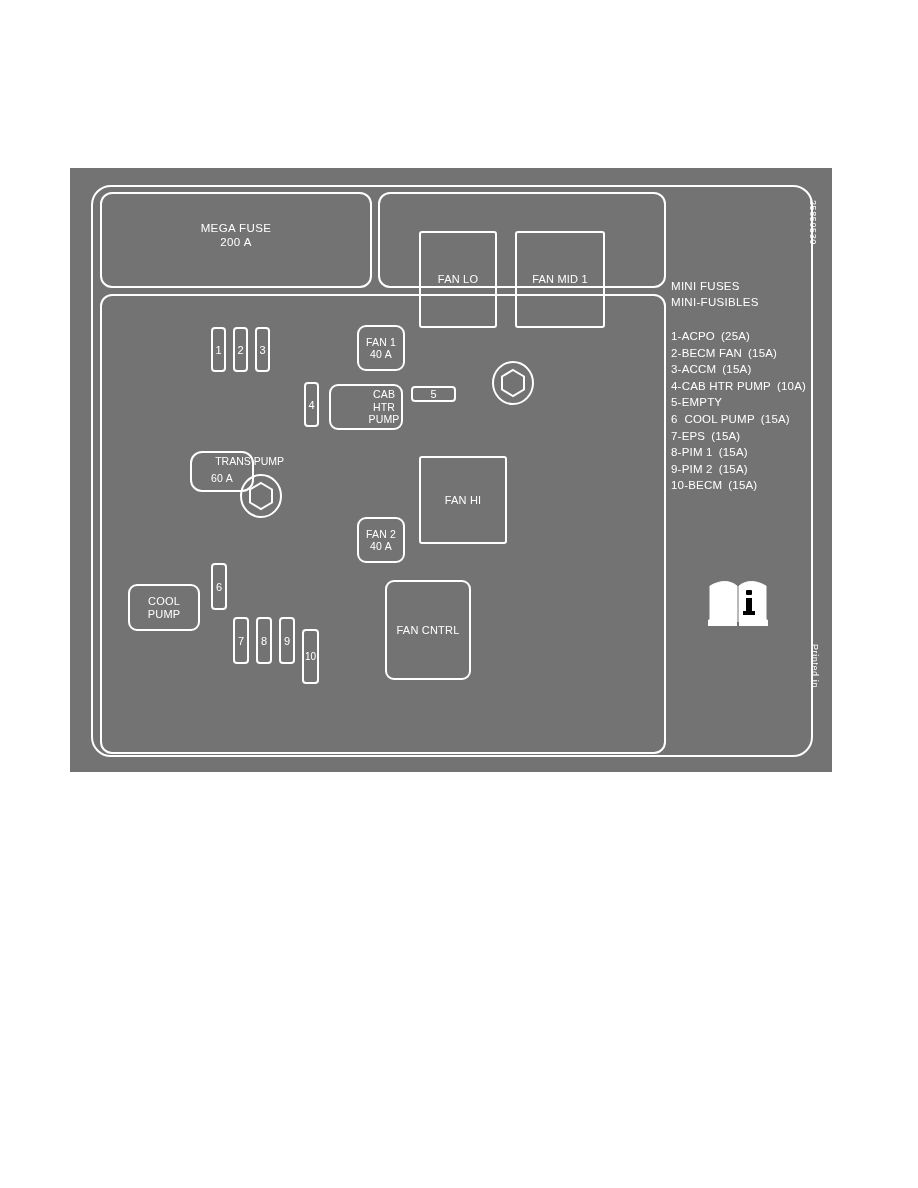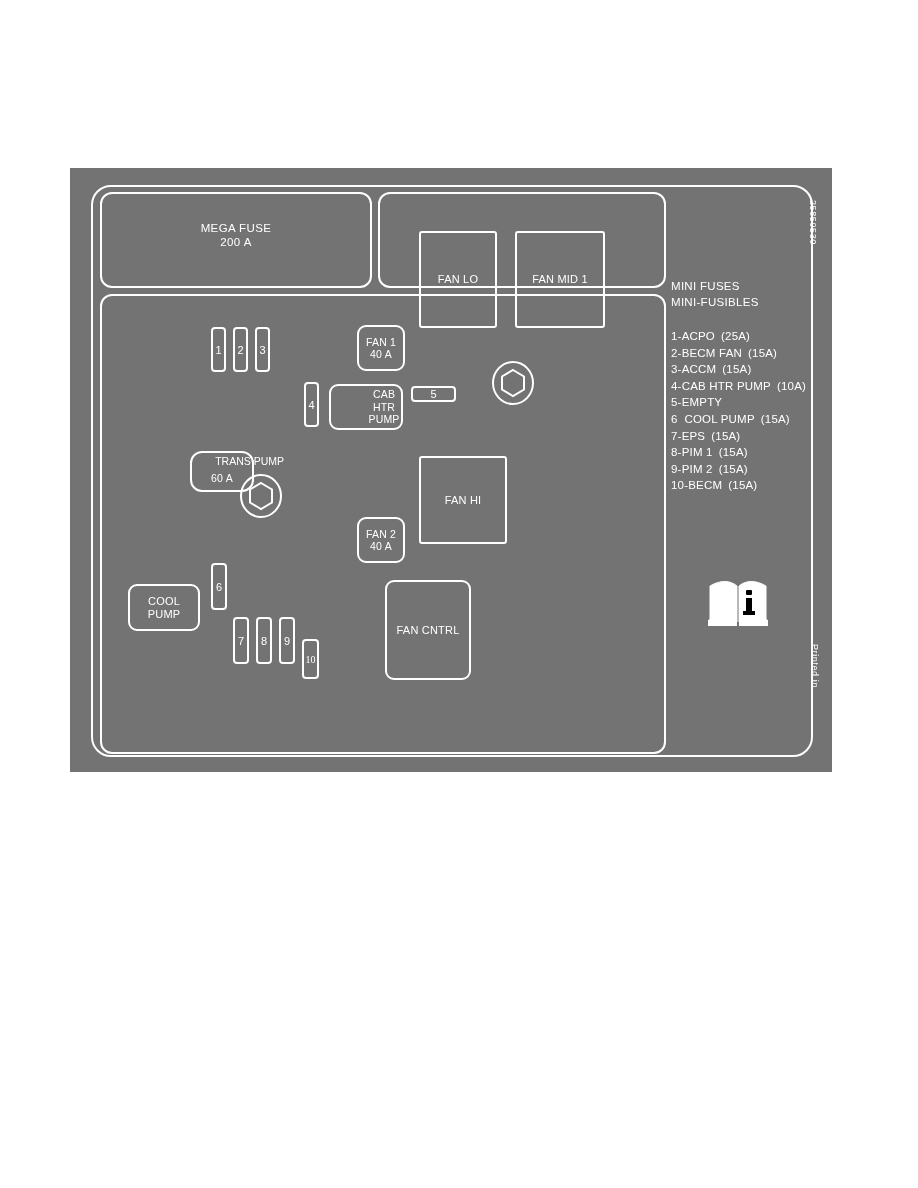--- a/index.html
+++ b/index.html
@@ -235,21 +235,21 @@
   </div>
   <div class="fuse-slot" style="left:163px; top:449px; width:16px; height:47px;">
     <span>7</span>
   </div>
   <div class="fuse-slot" style="left:186px; top:449px; width:16px; height:47px;">
     <span>8</span>
   </div>
   <div class="fuse-slot" style="left:209px; top:449px; width:16px; height:47px;">
     <span>9</span>
   </div>
-  <div class="fuse-slot" style="left:232px; top:471px; width:17px; height:40px; font-size:10px;font-family:Liberation Serif, serif;">
+  <div class="fuse-slot" style="left:232px; top:461px; width:17px; height:55px; font-size:10px;">
     <span>10</span>
   </div>
 
   <svg class="bolt" style="left:420px; top:192px;" width="46" height="46" viewBox="0 0 46 46">
     <ellipse cx="23" cy="23" rx="20" ry="21" fill="none" stroke="#ffffff" stroke-width="2"></ellipse>
     <polygon points="23,10 34,16.5 34,29.5 23,36 12,29.5 12,16.5" fill="none" stroke="#ffffff" stroke-width="2"></polygon>
   </svg>
 
   <svg class="bolt" style="left:168px; top:305px;" width="46" height="46" viewBox="0 0 46 46">
     <ellipse cx="23" cy="23" rx="20" ry="21" fill="none" stroke="#ffffff" stroke-width="2"></ellipse>

